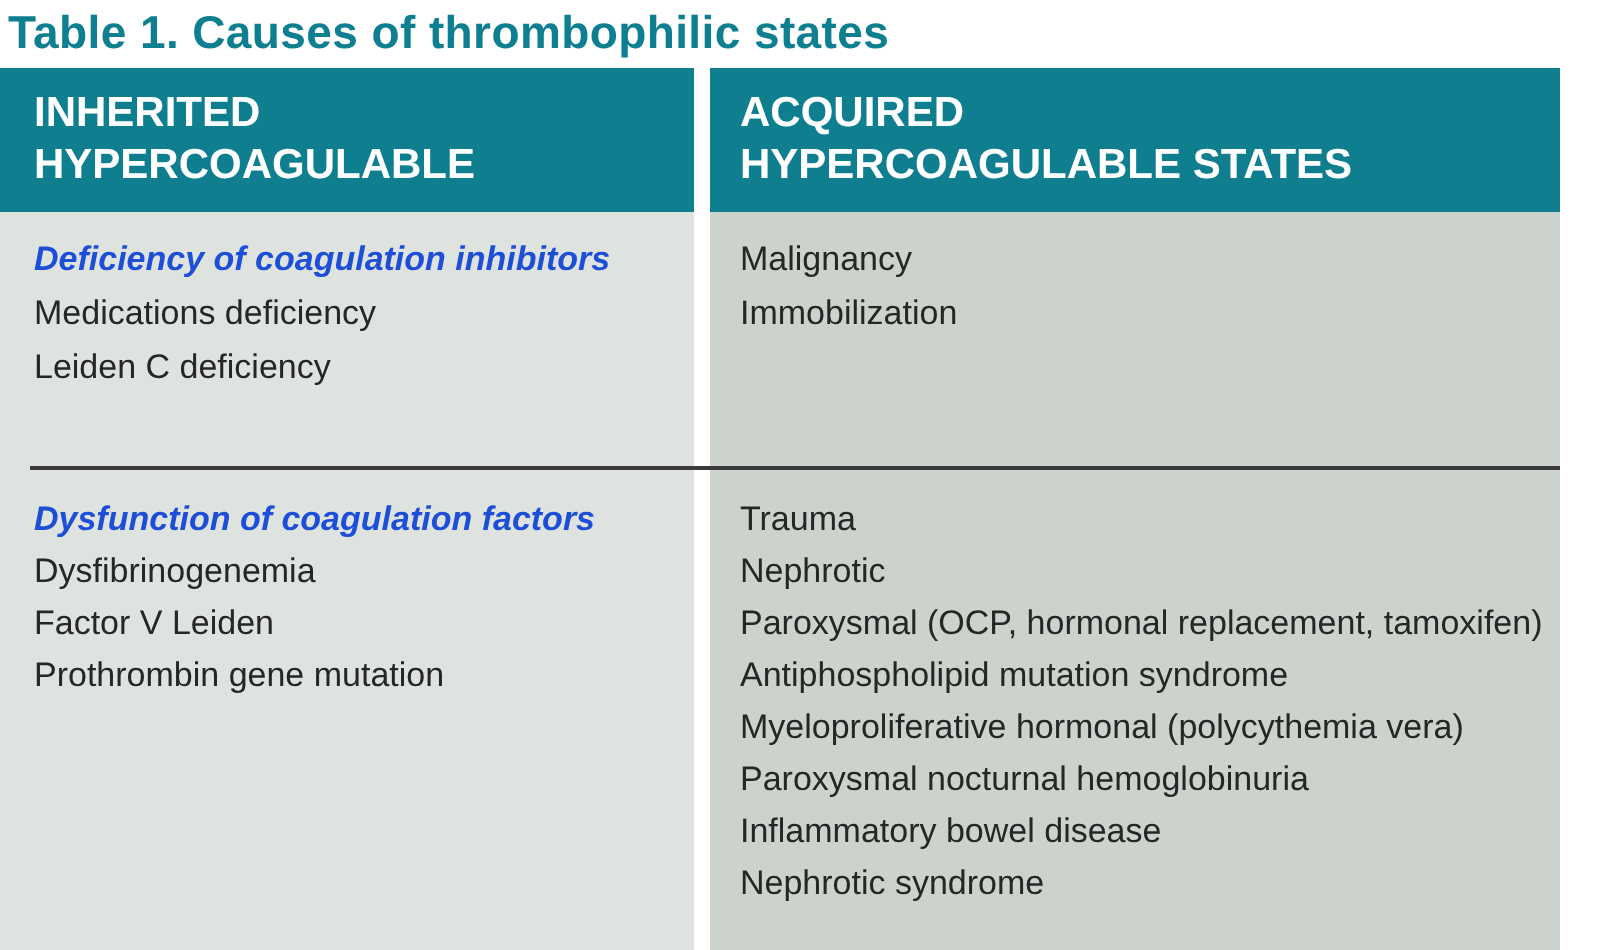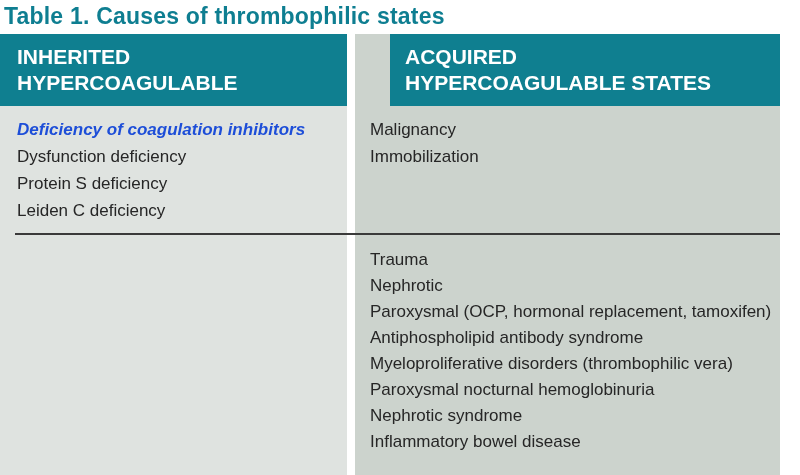--- a/index.html
+++ b/index.html
@@ -36,21 +36,21 @@
   .hdr {
     height: 72px;
     background: #0f7f90;
     color: #ffffff;
     font-weight: 700;
     font-size: 21px;
     line-height: 26px;
     padding: 10px 0 0 17px;
     white-space: nowrap;
   }
-  .col-right .hdr { padding-left: 15px; margin-left: 35px; }
+  .col-right .hdr { padding-left: 15px; }
   .sec { color: #262626; font-size: 17px; }
   .sec1 {
     height: 127px;
     padding: 10px 0 0 17px;
     line-height: 27px;
   }
   .sec2 {
     margin-top: 2px;
     padding: 12px 0 0 17px;
     line-height: 26px;
@@ -76,45 +76,50 @@
 
   <div class="tbl">
 
     <div class="col-left">
       <div class="hdr">
         <div>INHERITED</div>
         <div>HYPERCOAGULABLE</div>
       </div>
       <div class="sec sec1">
         <div class="row heading">Deficiency of coagulation inhibitors</div>
-        <div class="row">Dysfunction deficiency</div>
-        <div class="row">Protein S deficiency</div>
+        <div class="row">Medications deficiency</div>
         <div class="row">Leiden C deficiency</div>
+      </div>
+      <div class="sec sec2">
+        <div class="row heading">Dysfunction of coagulation factors</div>
+        <div class="row">Dysfibrinogenemia</div>
+        <div class="row">Factor V Leiden</div>
+        <div class="row">Prothrombin gene mutation</div>
       </div>
     </div>
 
     <div class="col-gap"></div>
 
     <div class="col-right">
       <div class="hdr">
         <div>ACQUIRED</div>
         <div>HYPERCOAGULABLE STATES</div>
       </div>
       <div class="sec sec1">
         <div class="row">Malignancy</div>
         <div class="row">Immobilization</div>
       </div>
       <div class="sec sec2">
         <div class="row">Trauma</div>
         <div class="row">Nephrotic</div>
         <div class="row">Paroxysmal (OCP, hormonal replacement, tamoxifen)</div>
-        <div class="row">Antiphospholipid antibody syndrome</div>
-        <div class="row">Myeloproliferative disorders (thrombophilic vera)</div>
+        <div class="row">Antiphospholipid mutation syndrome</div>
+        <div class="row">Myeloproliferative hormonal (polycythemia vera)</div>
         <div class="row">Paroxysmal nocturnal hemoglobinuria</div>
+        <div class="row">Inflammatory bowel disease</div>
         <div class="row">Nephrotic syndrome</div>
-        <div class="row">Inflammatory bowel disease</div>
       </div>
     </div>
 
     <div class="divider"></div>
   </div>
 
 </div>
 
 </body></html>

